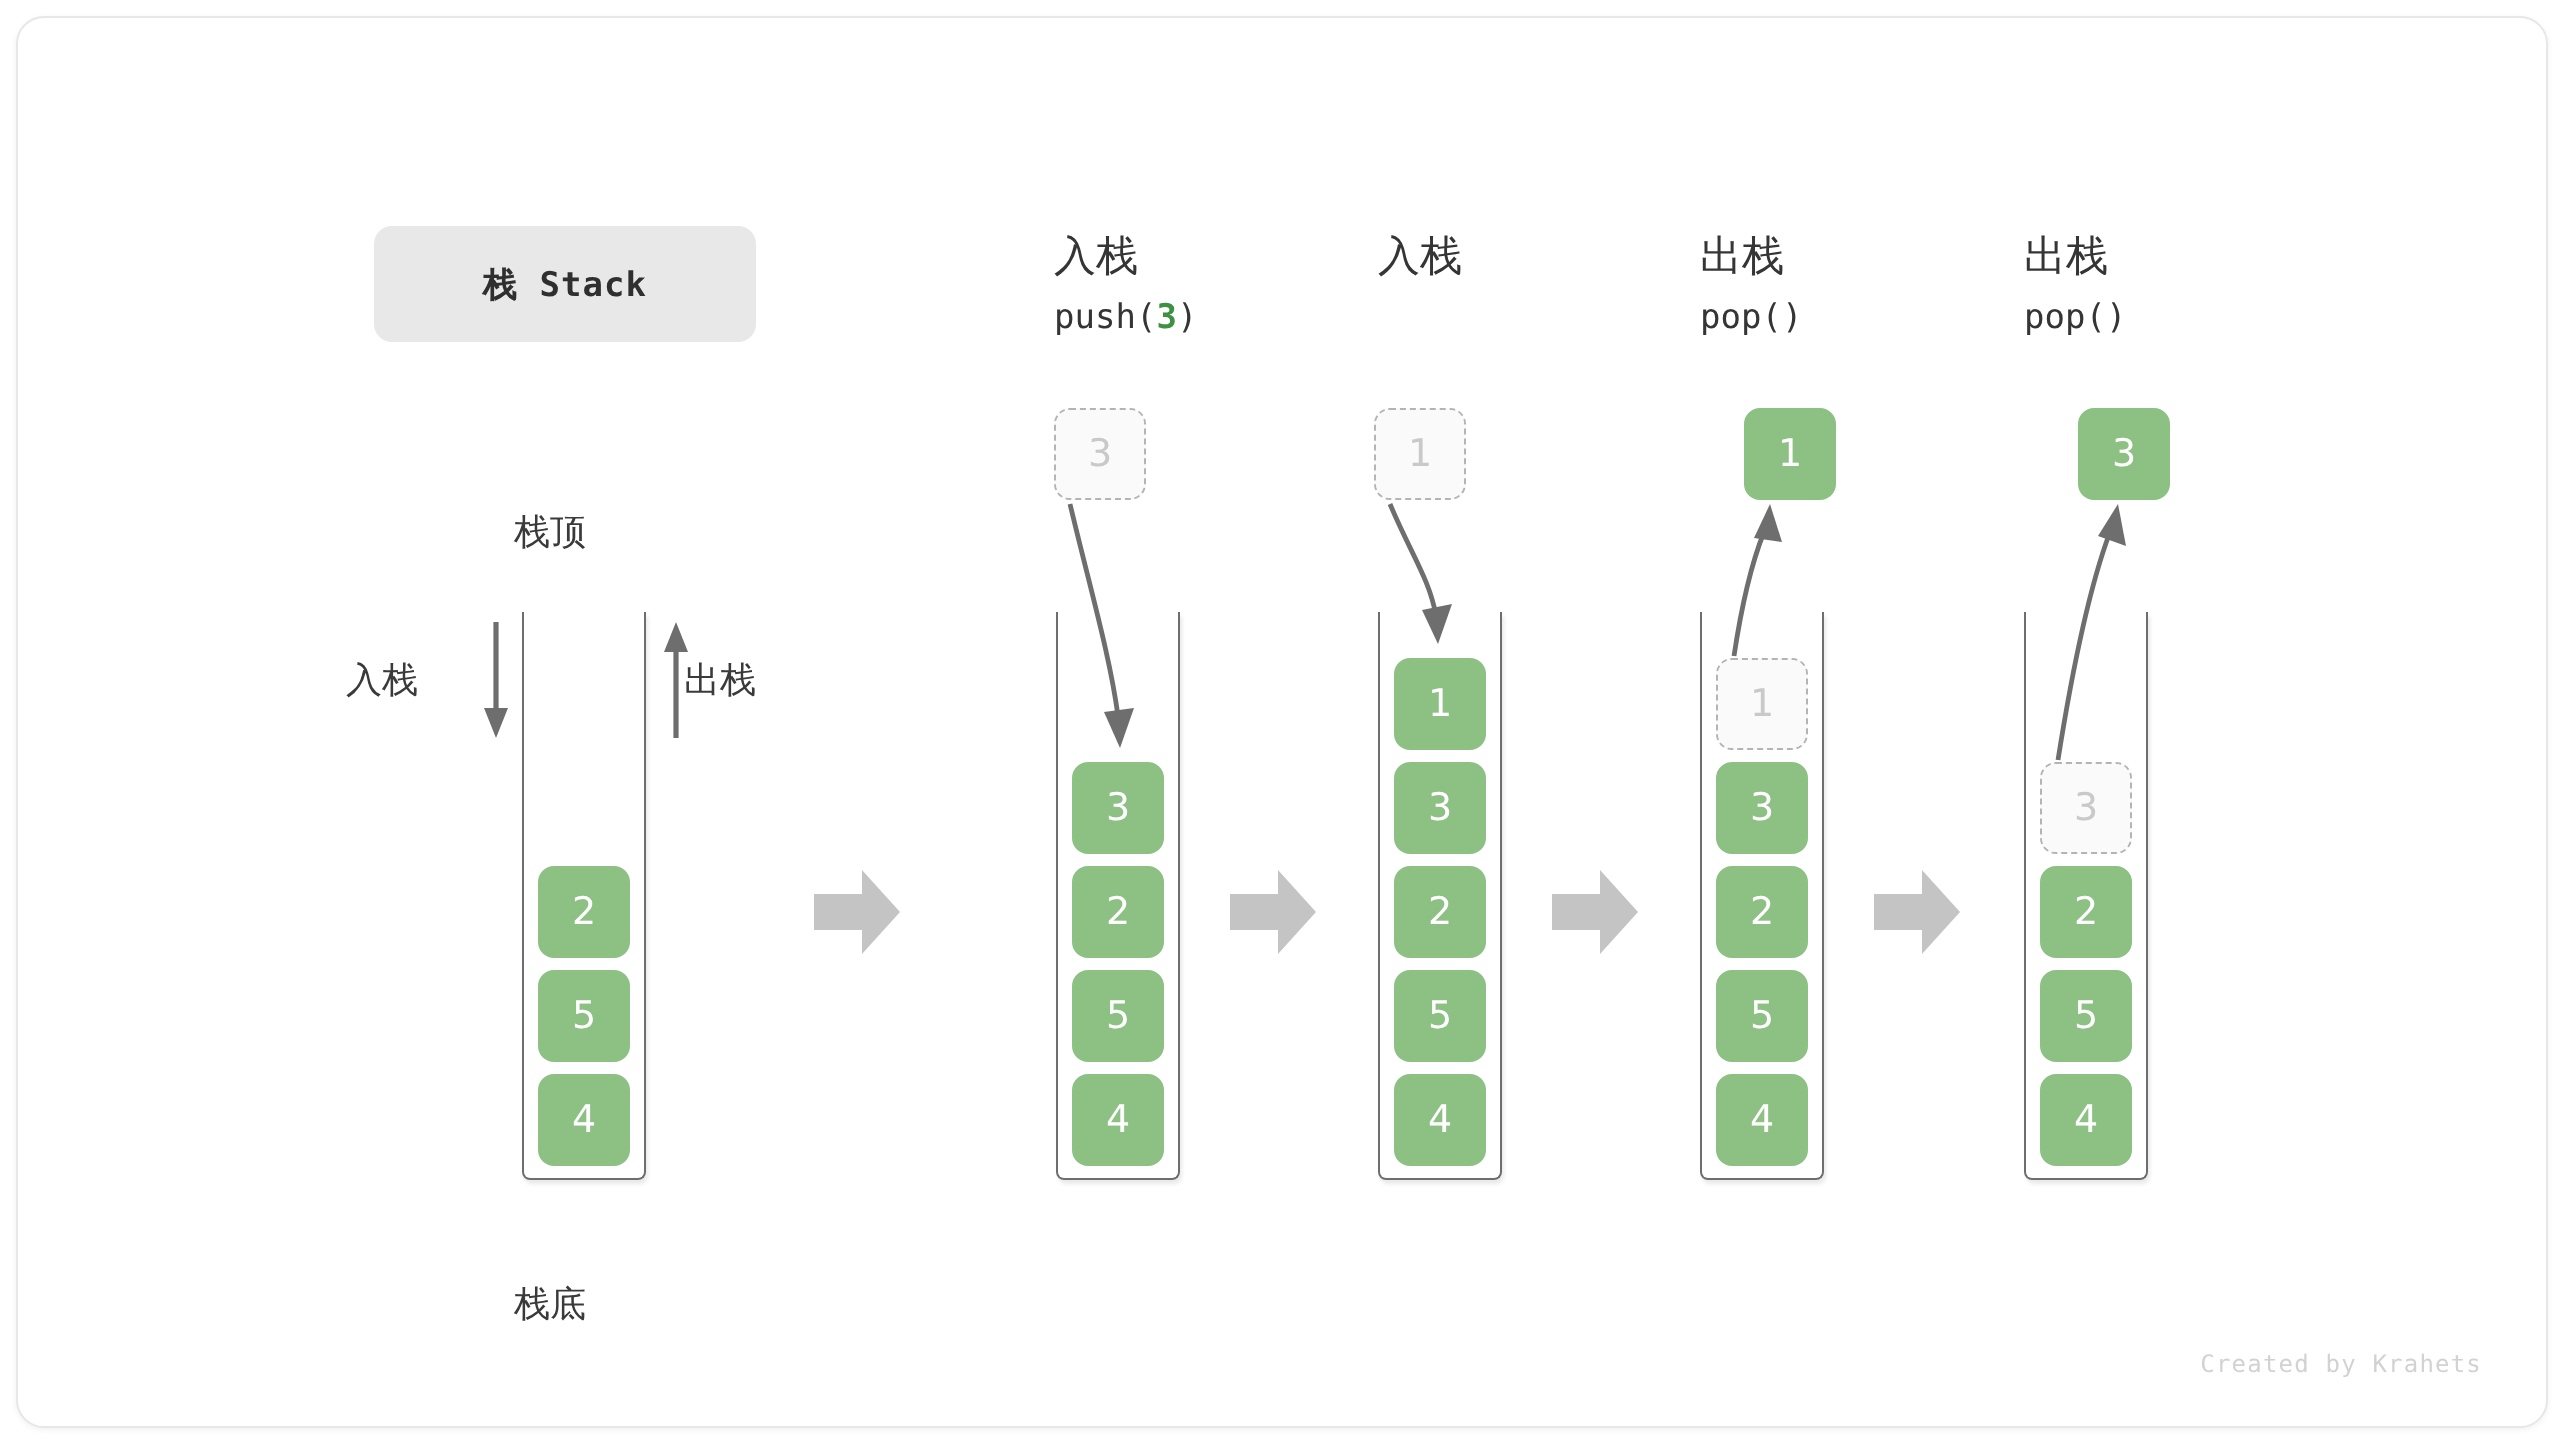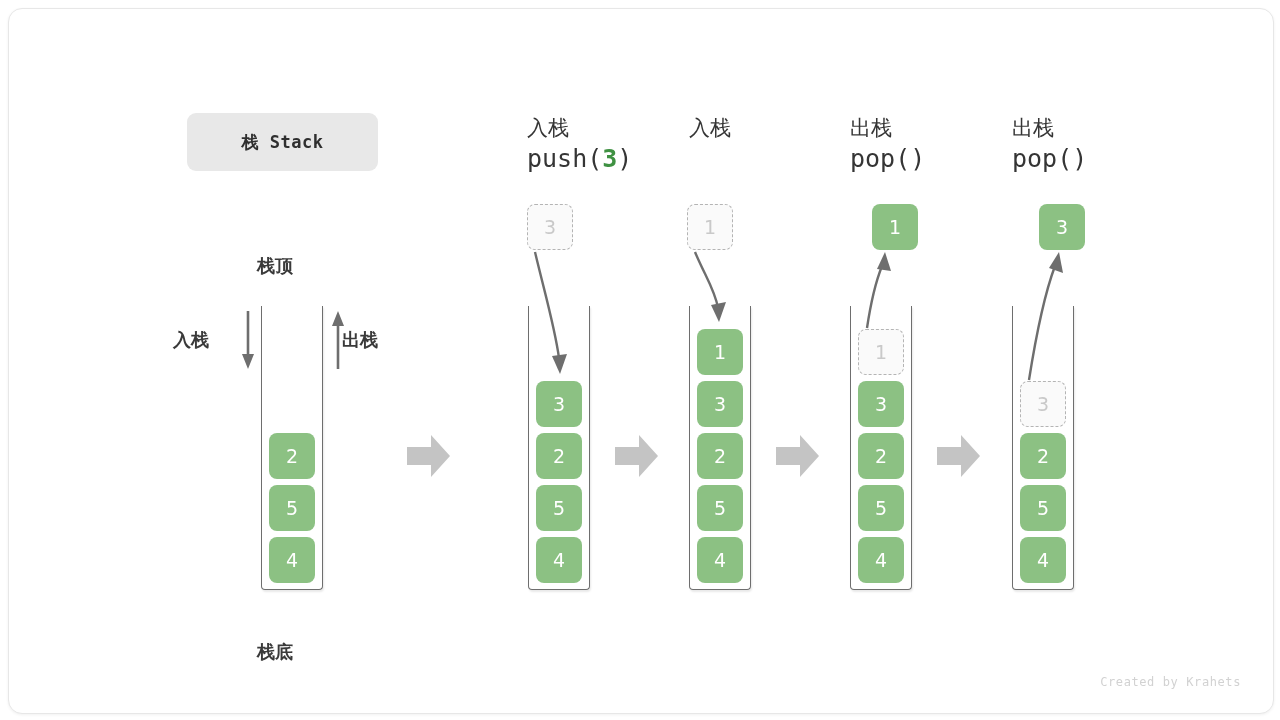--- a/index.html
+++ b/index.html
@@ -45,21 +45,21 @@
     font-weight: bold;
     color: #2f2f2f;
     letter-spacing: 0.5px;
   }
 
   
   .cjk-label {
     position: absolute;
     font-family: "DejaVu Sans", sans-serif;
     font-size: 18px;
-    font-weight: bold;
+    font-weight: normal;
     color: #3a3a3a;
     white-space: nowrap;
   }
   #label-top  { left: 248px; top: 245px; }
   #label-bottom { left: 248px; top: 631px; }
   #label-push-side { left: 164px; top: 319px; }
   #label-pop-side  { left: 333px; top: 319px; }
 
   
   .side-arrow { position: absolute; }
@@ -73,21 +73,21 @@
   }
   .col-head .head-cjk {
     font-family: "DejaVu Sans", sans-serif;
     font-size: 21px;
     color: #353535;
     line-height: 30px;
     white-space: nowrap;
   }
   .col-head .head-code {
     font-family: "DejaVu Sans Mono", monospace;
-    font-size: 25px;
+    font-size: 17px;
     color: #353535;
     line-height: 32px;
     white-space: nowrap;
   }
   .col-head .head-code .arg {
     color: #3f9142;
     font-weight: bold;
   }
 
   

